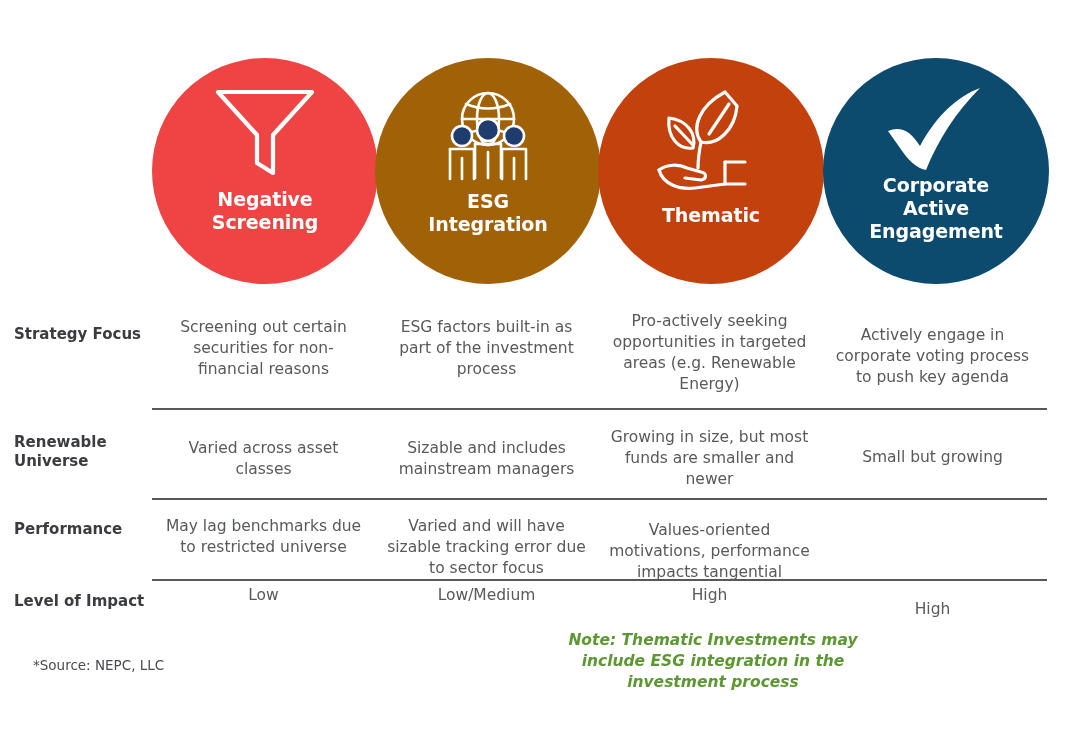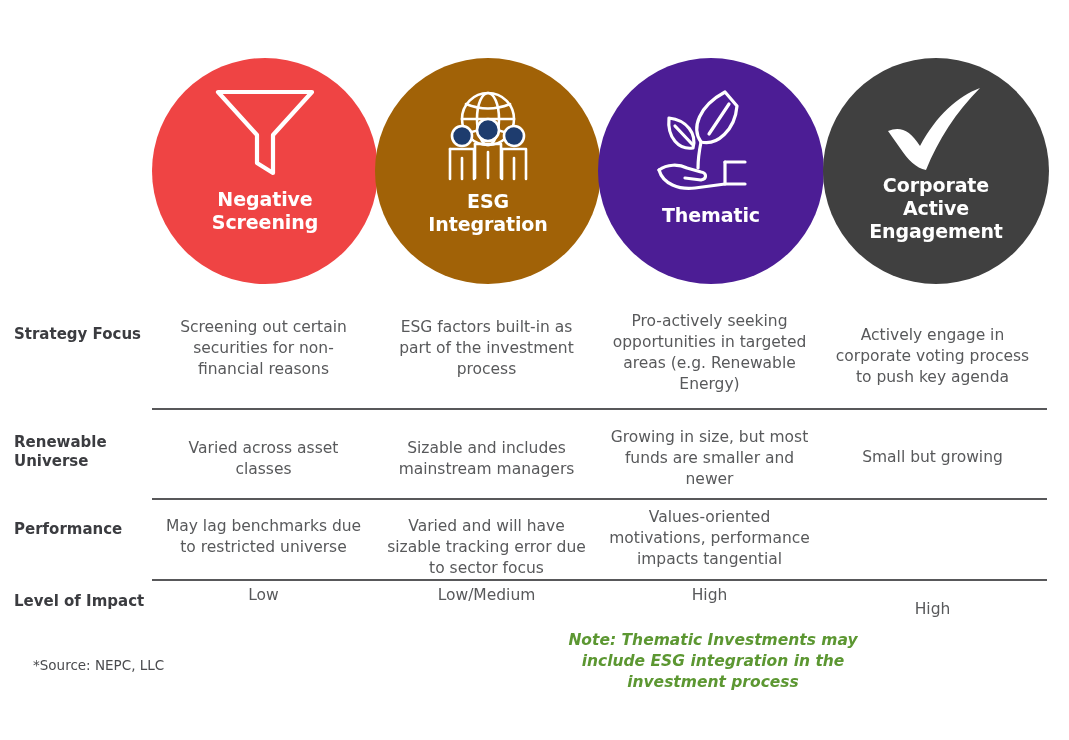--- a/index.html
+++ b/index.html
@@ -119,21 +119,21 @@
 
   #row-universe { height: 90px; }
   #row-universe .rowlabel { padding-top: 25px; }
   #row-universe .cell     { padding-top: 30px; }
   #row-universe .cell.idx2 { padding-top: 19px; }
   #row-universe .cell.idx3 { padding-top: 39px; }
 
   #row-performance { height: 81px; }
   #row-performance .rowlabel { padding-top: 22px; }
   #row-performance .cell     { padding-top: 18px; }
-  #row-performance .cell.idx3 { padding-top: 9px; }
+  #row-performance .cell.idx3 { padding-top: 22px; }
 
   #row-impact { height: 60px; }
   #row-impact .rowlabel { padding-top: 13px; }
   #row-impact .cell     { padding-top: 6px; }
   #row-impact .cell.idx3 { padding-top: 20px; }
 
   
   #note {
     position: absolute;
     left: 552px;
@@ -190,42 +190,42 @@
 
         <circle cx="82" cy="50" r="10" fill="#1e3c6e"></circle>
         <path d="M70 63 h24 v30"></path>
         <path d="M70 63 v30"></path>
         <line x1="82" y1="72" x2="82" y2="93"></line>
       </svg>
     </div>
     <div class="circle-label">ESG<br>Integration</div>
   </div>
 
-  <div class="circle c-green" style="background:#4c1d95">
+  <div class="circle c-green" style="background:#c2410c">
     <div class="circle-icon">
       <svg width="124" height="118" viewBox="0 0 124 118" fill="none" xmlns="http://www.w3.org/2000/svg" stroke="#ffffff" stroke-width="3.2" stroke-linecap="round" stroke-linejoin="round">
 
         <path d="M76 8 C50 22 42 44 52 58 C68 62 86 46 88 22 Z"></path>
         <line x1="80" y1="20" x2="60" y2="50"></line>
 
         <path d="M20 34 C18 54 30 66 44 64 C48 50 38 36 20 34 Z"></path>
         <line x1="26" y1="42" x2="43" y2="60"></line>
 
         <path d="M52 58 C50 68 49 76 49 84"></path>
 
         <path d="M10 86 C18 80 30 80 38 84 L52 88 C58 89 58 95 52 96 L36 94"></path>
         <path d="M10 86 C14 100 30 106 46 104 L76 100 L96 100"></path>
         <path d="M76 78 L96 78"></path>
         <path d="M76 78 L76 100"></path>
       </svg>
     </div>
     <div class="circle-label">Thematic</div>
   </div>
 
-  <div class="circle c-rust" style="background:#404040">
+  <div class="circle c-rust" style="background:#0c4a6e">
     <div class="circle-icon">
       <svg width="112" height="92" viewBox="0 0 112 92" xmlns="http://www.w3.org/2000/svg">
         <path d="M8 45 C20 40 30 44 40 60 C56 30 78 10 100 2 C76 26 58 54 46 84 C36 82 28 74 20 62 Z" fill="#ffffff"></path>
       </svg>
     </div>
     <div class="circle-label">Corporate<br>Active<br>Engagement</div>
   </div>
 
 </div>
 

